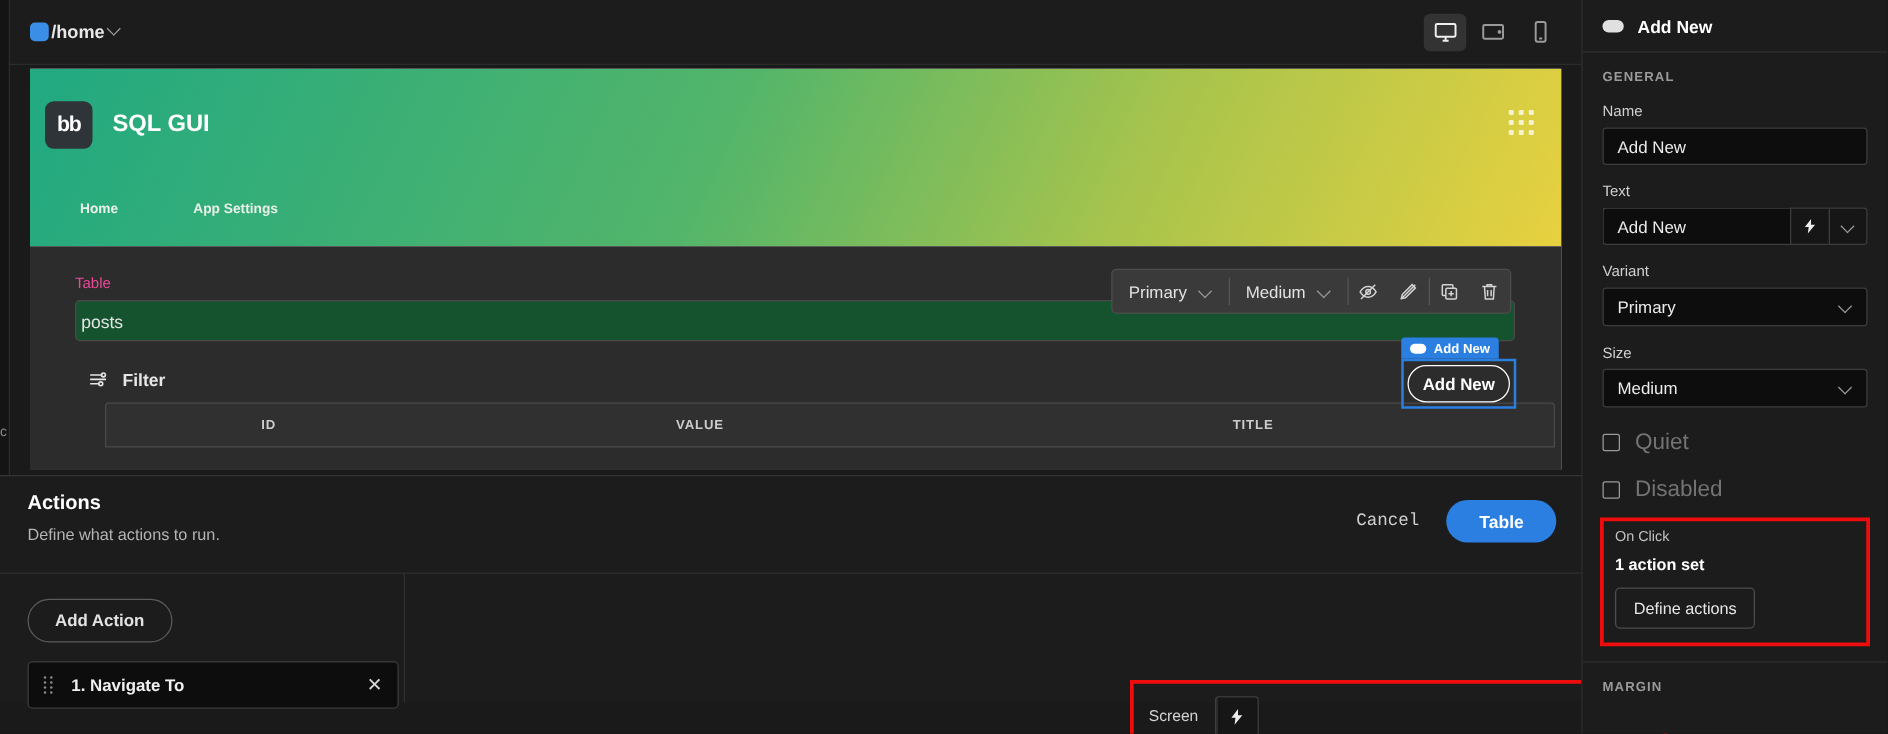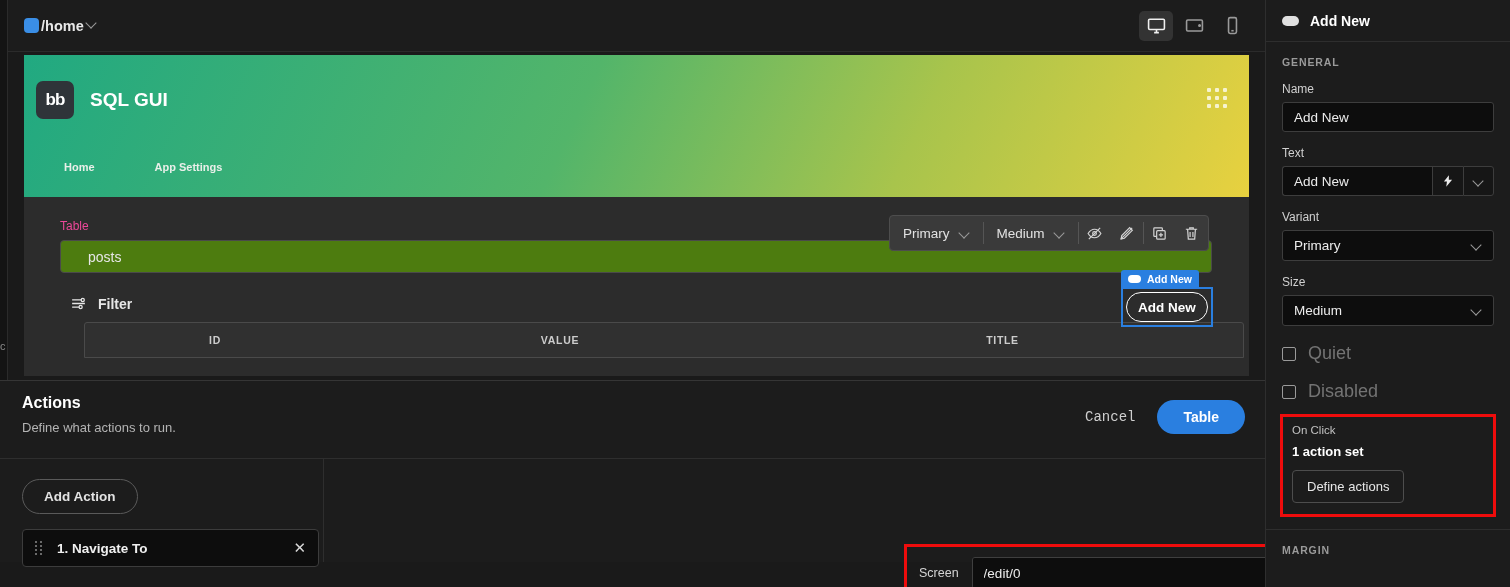--- a/index.html
+++ b/index.html
@@ -69,22 +69,22 @@
   .app-nav a { color: #e9efe9; font-size: 11px; font-weight: bold; text-decoration: none; cursor: pointer; margin-left: 28px; }
   .grid-dots {
     position: absolute; right: 22px; top: 33px;
     display: grid; grid-template-columns: repeat(3, 4px); gap: 4px; cursor: pointer;
   }
   .grid-dots i { width: 4px; height: 4px; background: rgba(255,255,255,.75); border-radius: 1px; }
 
   .app-body { position: relative; background: #2c2c2c; height: 179px; padding: 22px 36px 0 36px; }
   .fld-label { color: #ec4899; font-size: 12px; margin-bottom: 7px; }
   .fld-box {
-    height: 33px; border: 1px solid #4a4a4a; border-radius: 4px; background: #4d7c0f;
-    color: #e6e6e6; font-size: 14px; display: flex; align-items: center; padding: 0 27px;
+    height: 33px; border: 1px solid #4a4a4a; border-radius: 4px; background: #14532d;
+    color: #e6e6e6; font-size: 14px; display: flex; align-items: center; padding: 0 4px;
     width: 1152px; cursor: text;
   }
   .filter-btn {
     margin-top: 16px; display: inline-flex; align-items: center; gap: 11px;
     color: #e6e6e6; font-size: 14px; font-weight: bold; padding: 6px 10px; cursor: pointer;
   }
   .tbl {
     position: absolute; left: 60px; top: 125px; width: 1160px; height: 36px;
     border: 1px solid #4a4a4a; border-radius: 3px 3px 0 0; background: #303030;
     display: flex; align-items: center;
@@ -370,21 +370,20 @@
           <span class="act-item-label">1. Navigate To</span>
           <span class="act-x">✕</span>
         </div>
       </div>
 
       <div class="act-detail">
         <div class="screen-annot">
           <div class="screen-row">
             <span class="screen-label">Screen</span>
             <span class="screen-input-wrap">
-              <input class="screen-input" value="/edit/0" style="">
               <button class="bolt-btn">
                 <svg width="15" height="15" viewBox="0 0 24 24" fill="#ececec">
                   <path d="M13.5 2L5 13h5.2l-1.2 9L19 10h-5.6z"></path>
                 </svg>
               </button>
             </span>
           </div>
 
         </div>
       </div>

